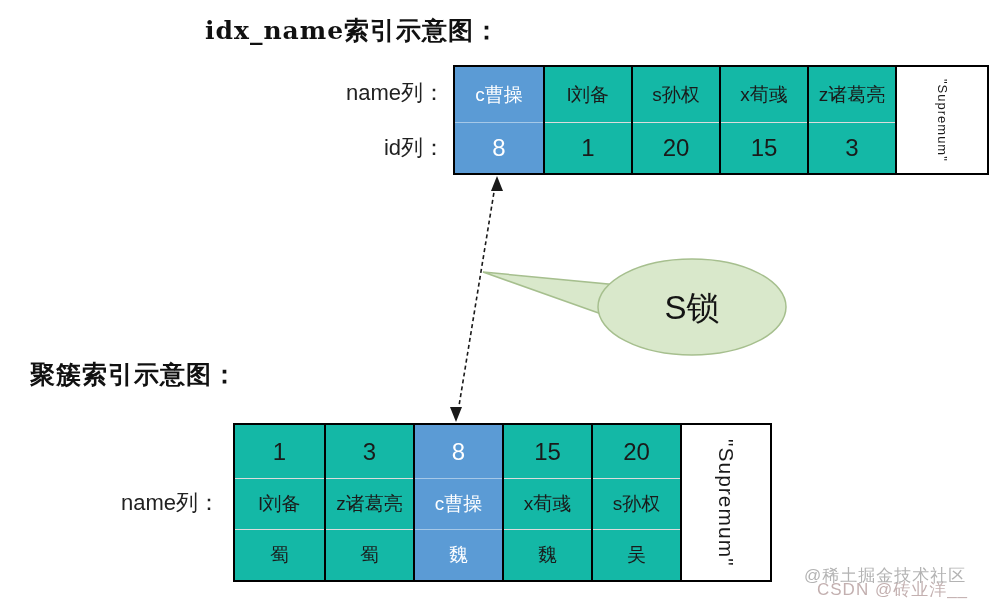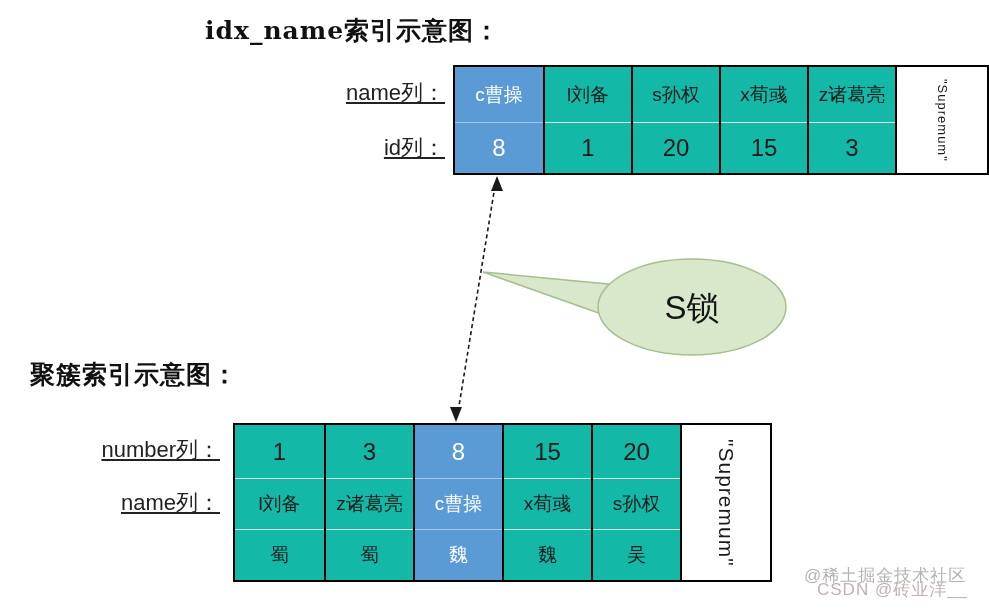--- a/index.html
+++ b/index.html
@@ -20,21 +20,21 @@
     letter-spacing: 1px;
     color: #111;
     white-space: nowrap;
   }
   .row-label {
     position: absolute;
     font-size: 22px;
     color: #222;
     text-align: right;
     white-space: nowrap;
-    display: flex; align-items: center; justify-content: flex-end; text-decoration: underline;
+    display: flex; align-items: center; justify-content: flex-end;
   }
   .itable {
     position: absolute;
     display: flex;
     border: 2px solid #000;
     background: #fff;
   }
   .col { display: flex; flex-direction: column; border-left: 2px solid #000; }
   .col:first-child { border-left: none; }
   .cell {
@@ -98,21 +98,20 @@
     </div>
     <div class="col" style="width:88px;">
       <div class="cell" style="height:55px;">z诸葛亮</div>
       <div class="cell num" style="height:51px;">3</div>
     </div>
     <div class="col" style="width:92px;">
       <div class="supremum-cell" style="height:106px;">"Supremum"</div>
     </div>
   </div>
 
-  <div class="row-label" style="left:40px; top:423px; width:180px; height:53px;">number列：</div>
   <div class="row-label" style="left:40px; top:476px; width:180px; height:53px;">name列：</div>
 
   <div class="itable" style="left:233px; top:423px; height:159px;">
     <div class="col" style="width:89px;">
       <div class="cell num" style="height:53px;">1</div>
       <div class="cell" style="height:51px;">l刘备</div>
       <div class="cell" style="height:51px;">蜀</div>
     </div>
     <div class="col" style="width:89px;">
       <div class="cell num" style="height:53px;">3</div>

